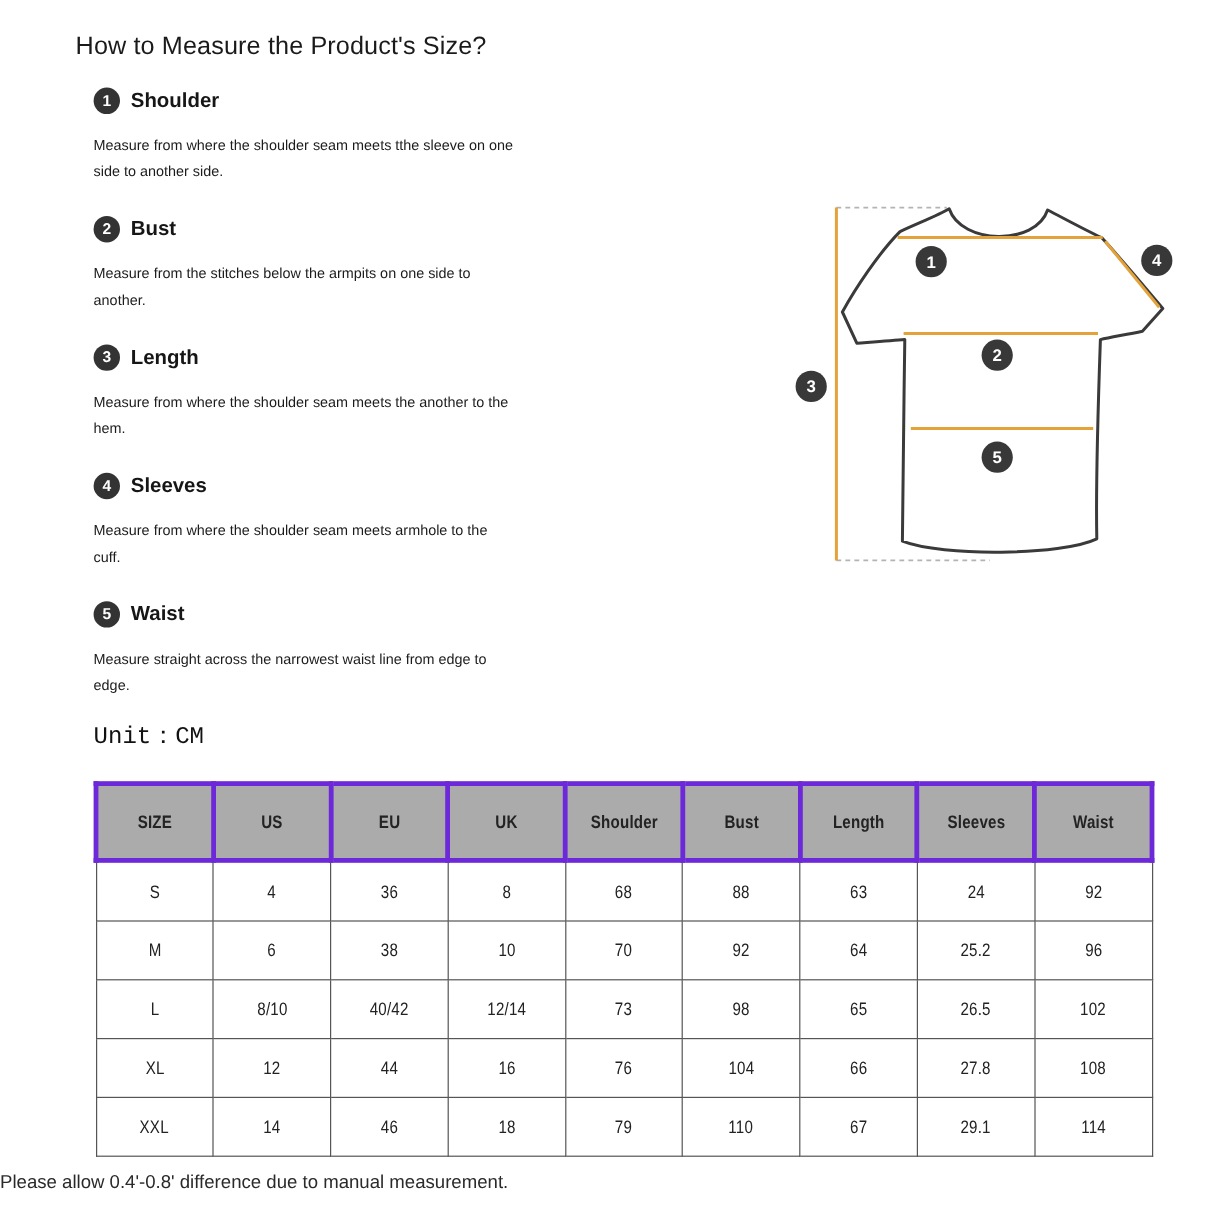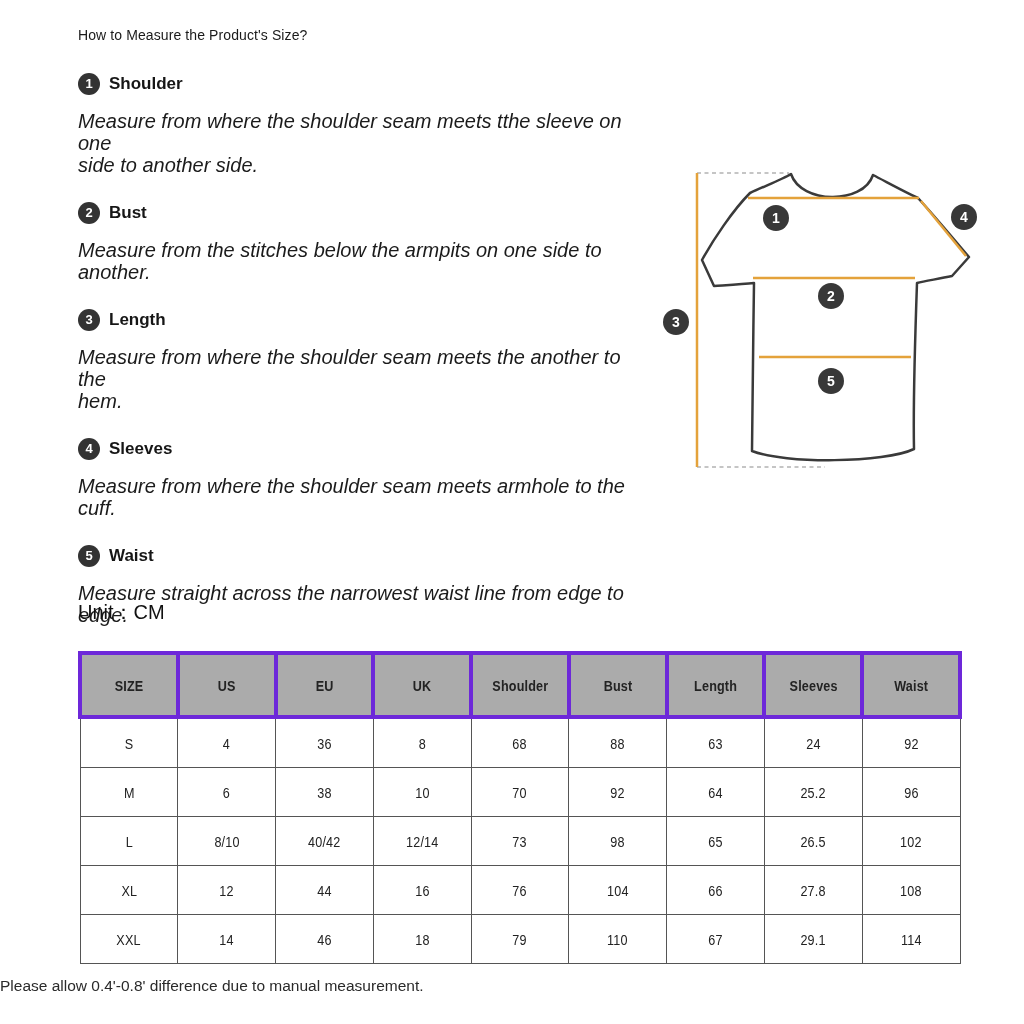--- a/index.html
+++ b/index.html
@@ -1,37 +1,36 @@
 <!DOCTYPE html>
 <html><head>
 <meta charset="utf-8">
 <style>
   html,body{margin:0;padding:0;background:#fff;}
   .canvas{
     position:relative;width:1024px;height:1024px;background:#ffffff;
     font-family:"Liberation Sans", sans-serif;color:#1b1b1b;overflow:hidden;
   }
   .page-title{
-    position:absolute;left:78px;top:27px;font-size:14px;font-weight:500;
+    position:absolute;left:63px;top:27px;font-size:21px;font-weight:500;
     color:#1a1a1a;letter-spacing:.1px;
   }
   .sections{position:absolute;left:78px;top:72px;width:565px;}
   .sec-head{display:flex;align-items:center;gap:9px;height:23px;margin:0 0 15px 0;}
   .badge{
     width:22px;height:22px;border-radius:50%;background:#333333;color:#fff;
     display:flex;align-items:center;justify-content:center;
     font-size:13px;font-weight:700;flex:0 0 22px;
   }
   .sec-label{font-size:17px;font-weight:600;color:#161616;}
   .desc{
-    margin:0 0 25px 0;font-size:20px;line-height:22px;color:#1b1b1b;
+    margin:0 0 25px 0;font-size:12px;line-height:22px;color:#1b1b1b;
     white-space:pre-line;
-    font-style:italic;
-  }
-  .unit-label{position:absolute;left:78px;top:599px;font-size:20px;font-weight:500;color:#111;}
+  }
+  .unit-label{position:absolute;left:78px;top:599px;font-size:20px;font-weight:500;color:#111;font-family:Liberation Mono, monospace;}
   .diagram{position:absolute;left:655px;top:155px;width:360px;height:330px;}
   table.size-table{
     position:absolute;left:78px;top:651px;width:884px;
     border-collapse:collapse;table-layout:fixed;
   }
   table.size-table th{
     height:60px;background:#ABABAB;border:4px solid #6d28d9;
     font-size:15px;font-weight:600;color:#232323;text-align:center;padding:0;
   }
   table.size-table td{

